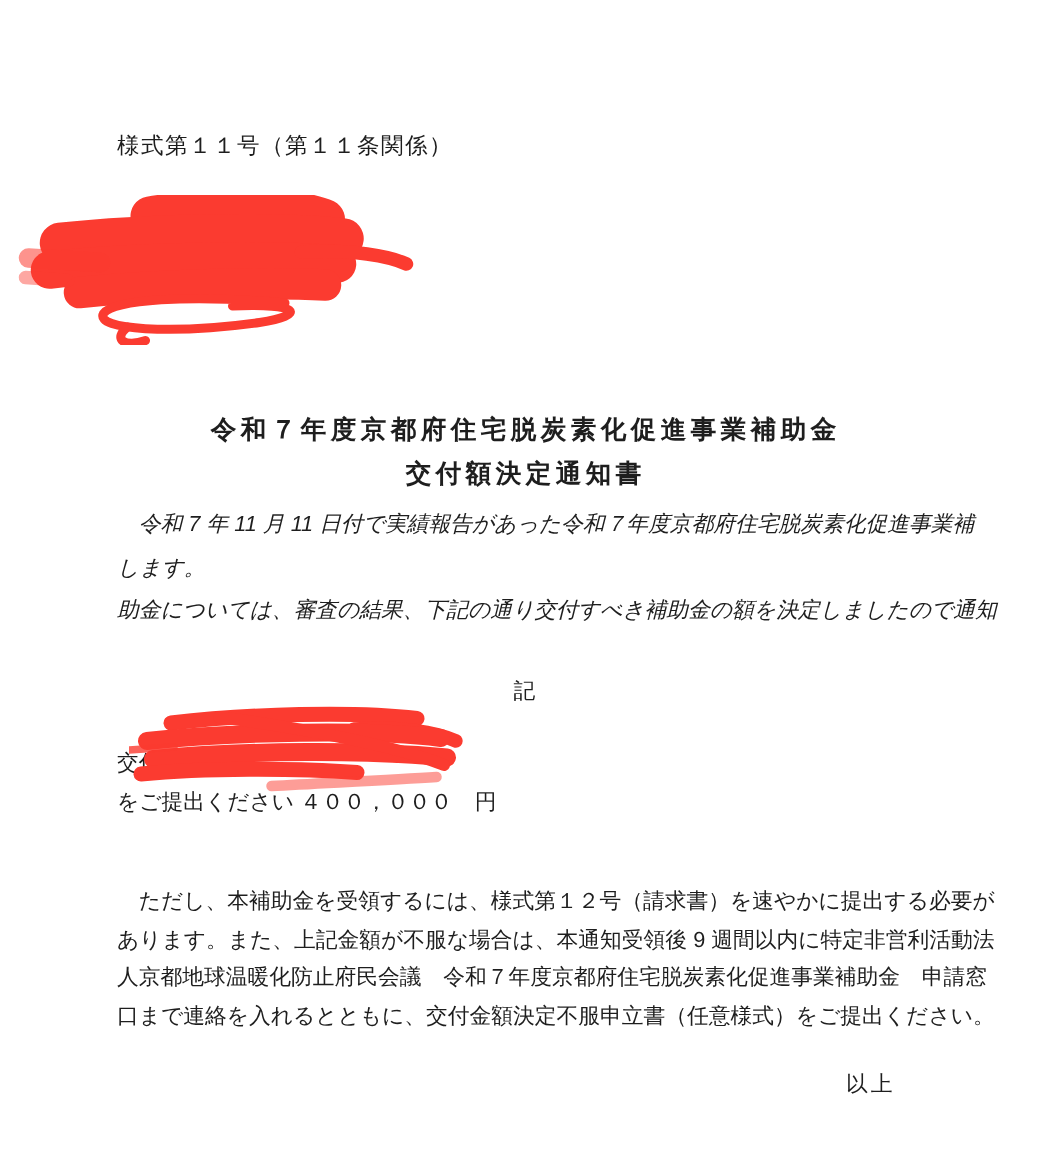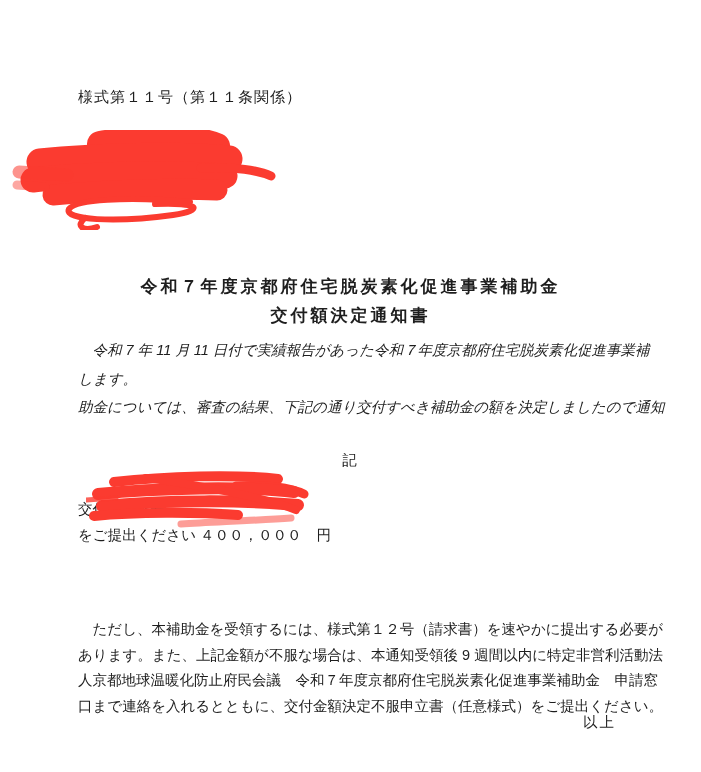--- a/index.html
+++ b/index.html
@@ -24,34 +24,34 @@
     font-size: 14.5px; white-space: nowrap;
   }
   .title {
     position: absolute; top: 272px; left: 0; width: 100%;
     text-align: center; font-size: 17px; font-weight: 600;
     letter-spacing: 3px; line-height: 29px;
   }
   .para { position: absolute; left: 78px; font-size: 14.5px; }
   .para .line { white-space: nowrap; }
   .para1 { top: 336px; line-height: 28.5px; font-style: italic; }
-  .para2 { top: 589px; line-height: 25.5px; margin-top: 28px; }
+  .para2 { top: 589px; line-height: 25.5px; }
   .ki {
     position: absolute; top: 451px; left: 0; width: 100%;
     text-align: center; font-size: 14.5px; letter-spacing: 2px;
   }
   .details {
     position: absolute; left: 78px; top: 496px;
     font-size: 14.5px; line-height: 26px;
   }
   .details .row { white-space: nowrap; }
   .amount-value { margin-left: 4px; }
   .amount-unit { margin-left: 15px; }
   .closing {
-    position: absolute; top: 713px; right: 85px;
+    position: absolute; top: 713px; right: 104px;
     font-size: 14.5px; letter-spacing: 2px; text-align: right;
   }
 
   .scribble { position: absolute; pointer-events: none; }
   .scribble path {
     fill: none;
     stroke: var(--redaction, #fb3b30);
     stroke-linecap: round;
     stroke-linejoin: round;
   }

